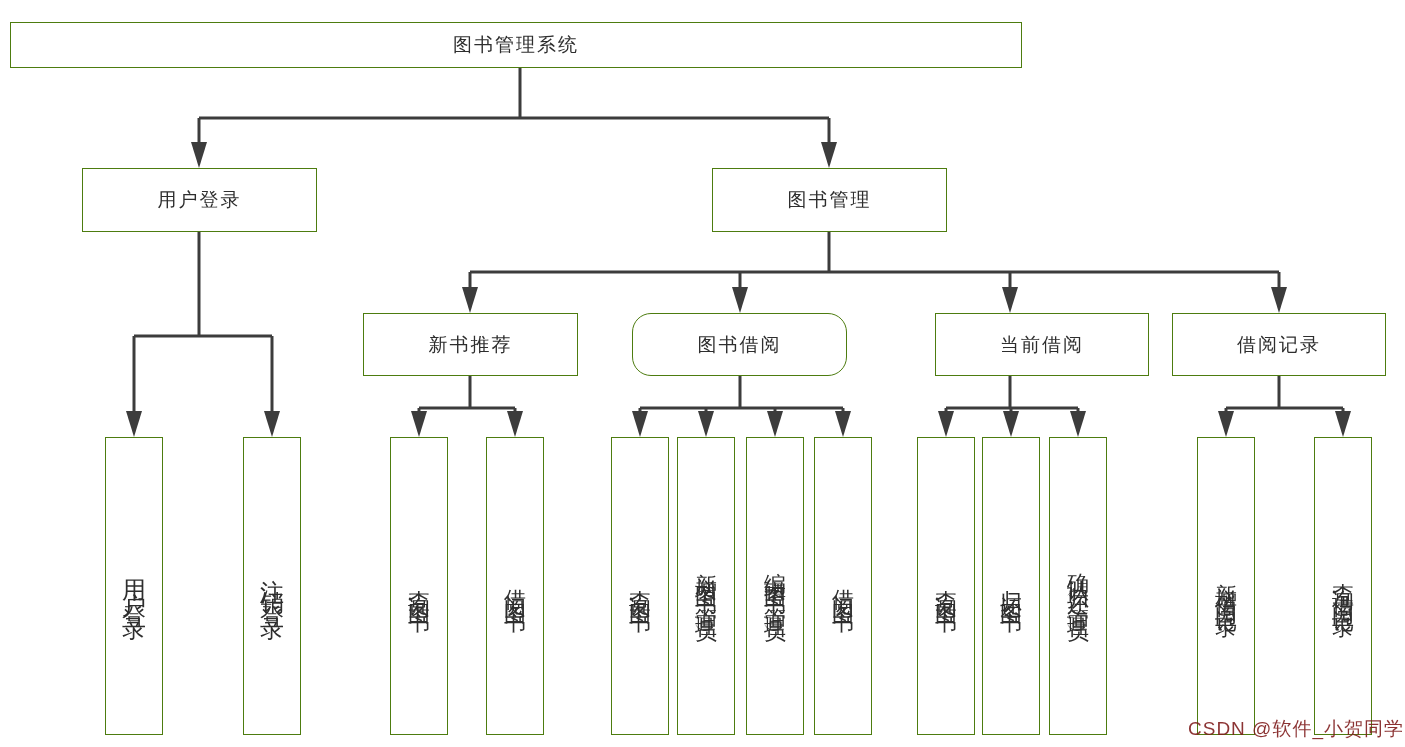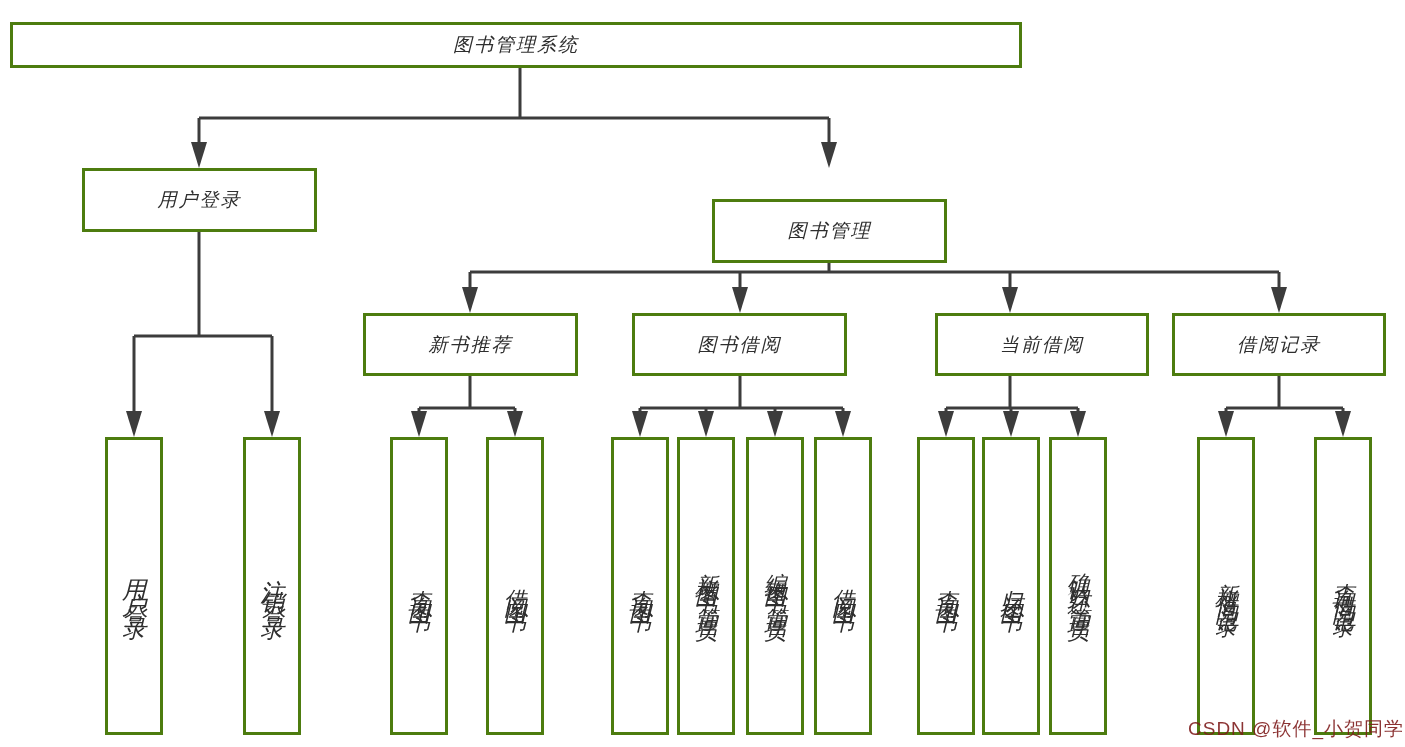--- a/index.html
+++ b/index.html
@@ -14,44 +14,43 @@
   }
   svg.connectors {
     position: absolute;
     left: 0; top: 0;
     width: 1405px; height: 747px;
     pointer-events: none;
   }
   .box {
     position: absolute;
     background: #ffffff;
-    border: 3px solid #4d7c0f;
+    border: 1px solid #4d7c0f;
     box-sizing: border-box;
     display: flex;
     align-items: center;
     justify-content: center;
     text-align: right;
-    font-style: italic;
   }
   .h { font-size: 19px; letter-spacing: 2px; white-space: nowrap; }
   .leaf { top: 437px; width: 58px; height: 298px; }
   .leaf .vtext {
     writing-mode: vertical-rl;
     font-size: 22px;
     letter-spacing: 7px;
     line-height: 1;
   }
   .leaf.wide-space .vtext { font-size: 24px; letter-spacing: 13px; }
 
   
   .b-root  { left: 10px;   top: 22px;  width: 1012px; height: 46px; }
   .b-login { left: 82px;   top: 168px; width: 235px;  height: 64px; }
-  .b-mgmt  { left: 712px;  top: 168px; width: 235px;  height: 64px; margin-top: 31px; }
+  .b-mgmt  { left: 712px;  top: 168px; width: 235px;  height: 64px; }
   .b-g1 { left: 363px;  top: 313px; width: 215px; height: 63px; }
-  .b-g2 { left: 632px;  top: 313px; width: 215px; height: 63px; }
+  .b-g2 { left: 632px;  top: 313px; width: 215px; height: 63px; border-radius: 19px; }
   .b-g3 { left: 903px;  top: 313px; width: 214px; height: 63px; margin-left: 32px; }
   .b-g4 { left: 1172px; top: 313px; width: 214px; height: 63px; }
   .l1  { left: 105px; }
   .l2  { left: 243px; }
   .l3  { left: 390px; }
   .l4  { left: 486px; }
   .l5  { left: 611px; }
   .l6  { left: 677px; }
   .l7  { left: 746px; }
   .l8  { left: 814px; }

